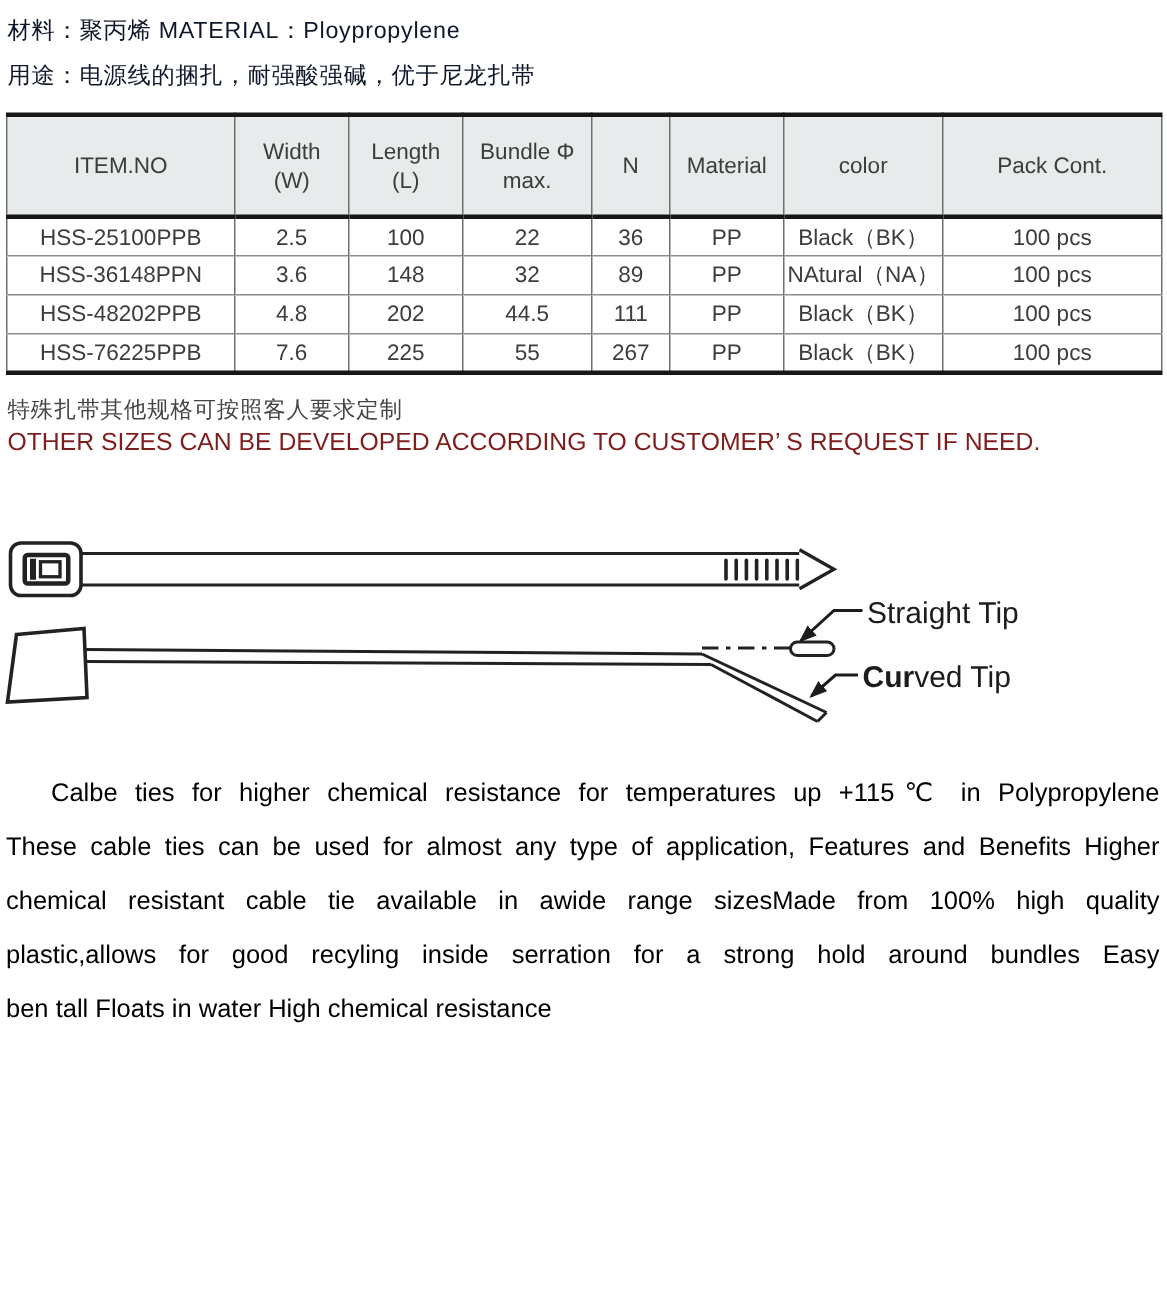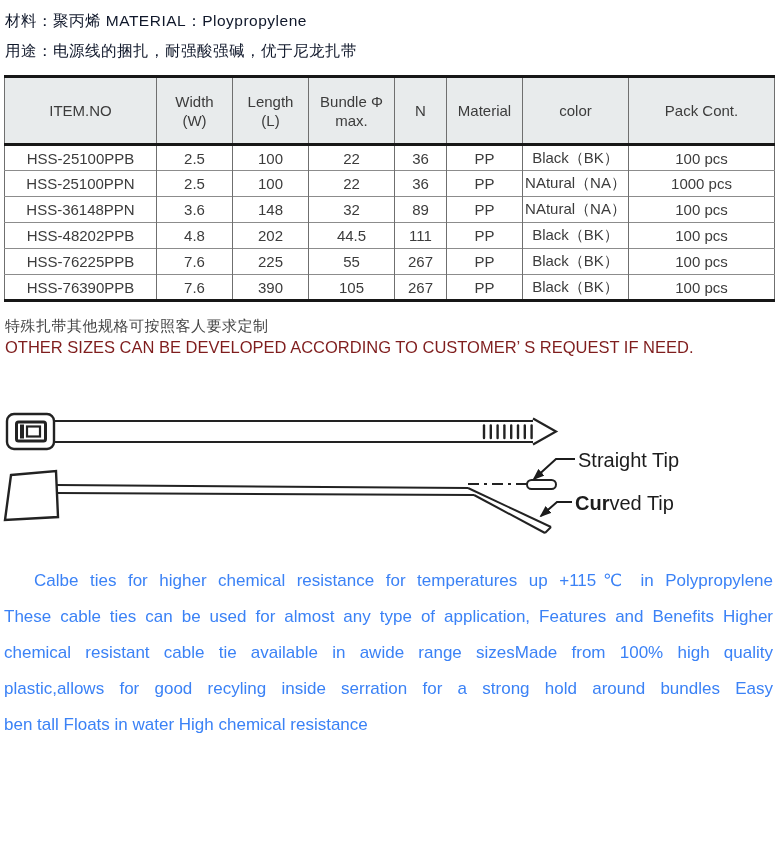--- a/index.html
+++ b/index.html
@@ -47,21 +47,21 @@
   
   .notes{margin:13px 0 0 5px;}
   .notes .cn{font-size:15px;line-height:21px;letter-spacing:0.5px;color:#444;}
   .notes .en{font-size:16.5px;line-height:23px;letter-spacing:0;color:#7f1d1d;white-space:nowrap;}
   
   .diagram{position:relative;width:778px;height:176px;margin-top:22px;}
   .diagram svg{display:block;}
   .diag-label{font-size:20px;fill:#1c1c1c;font-family:"Liberation Sans","DejaVu Sans",sans-serif;}
   .diag-label .b{font-weight:bold;}
   
-  .description{margin:6px 5px 0 4px;color:#3b82f6;}
+  .description{margin:6px 5px 0 4px;color:#000000;}
   .description .dline{
     font-size:17px;line-height:36px;height:36px;
     text-align:justify;text-align-last:justify;
     white-space:normal;overflow:hidden;
   }
   .description .dline.first{text-indent:30px;}
   .description .dline.last{text-align:left;text-align-last:left;}
 </style>
 </head>
 <body>
@@ -102,30 +102,20 @@
       <td>HSS-25100PPB</td>
       <td>2.5</td>
       <td>100</td>
       <td>22</td>
       <td>36</td>
       <td>PP</td>
       <td>Black（BK）</td>
       <td>100 pcs</td>
     </tr>
     <tr>
-      <td>HSS-25100PPN</td>
-      <td>2.5</td>
-      <td>100</td>
-      <td>22</td>
-      <td>36</td>
-      <td>PP</td>
-      <td>NAtural（NA）</td>
-      <td>1000 pcs</td>
-    </tr>
-    <tr>
       <td>HSS-36148PPN</td>
       <td>3.6</td>
       <td>148</td>
       <td>32</td>
       <td>89</td>
       <td>PP</td>
       <td>NAtural（NA）</td>
       <td>100 pcs</td>
     </tr>
     <tr>
@@ -136,30 +126,20 @@
       <td>111</td>
       <td>PP</td>
       <td>Black（BK）</td>
       <td>100 pcs</td>
     </tr>
     <tr>
       <td>HSS-76225PPB</td>
       <td>7.6</td>
       <td>225</td>
       <td>55</td>
-      <td>267</td>
-      <td>PP</td>
-      <td>Black（BK）</td>
-      <td>100 pcs</td>
-    </tr>
-    <tr>
-      <td>HSS-76390PPB</td>
-      <td>7.6</td>
-      <td>390</td>
-      <td>105</td>
       <td>267</td>
       <td>PP</td>
       <td>Black（BK）</td>
       <td>100 pcs</td>
     </tr>
   </tbody>
 </table>
 
 <div class="notes">
   <div class="cn">特殊扎带其他规格可按照客人要求定制</div>

